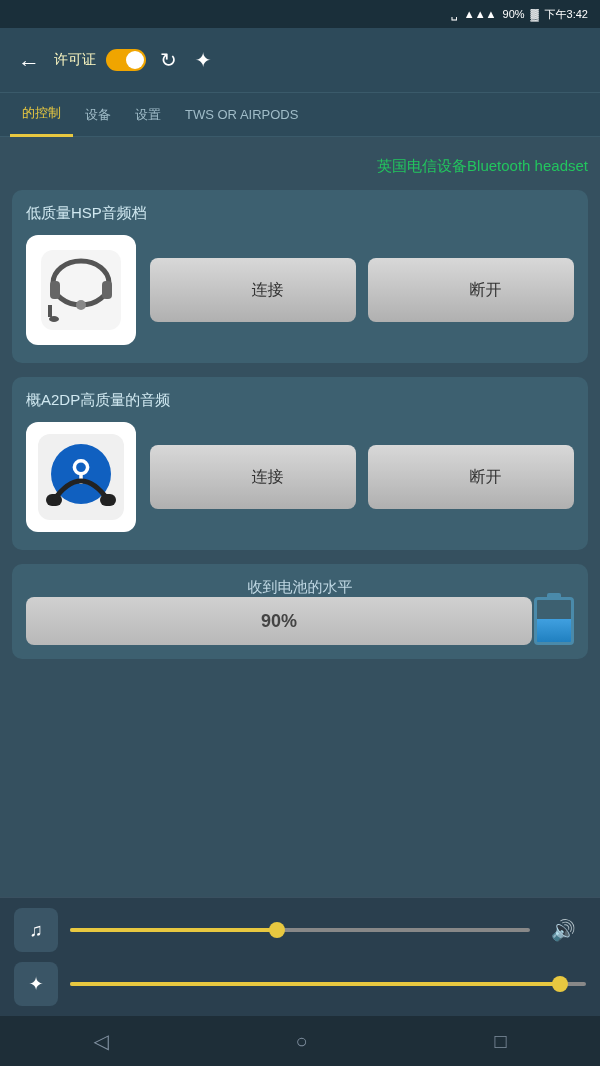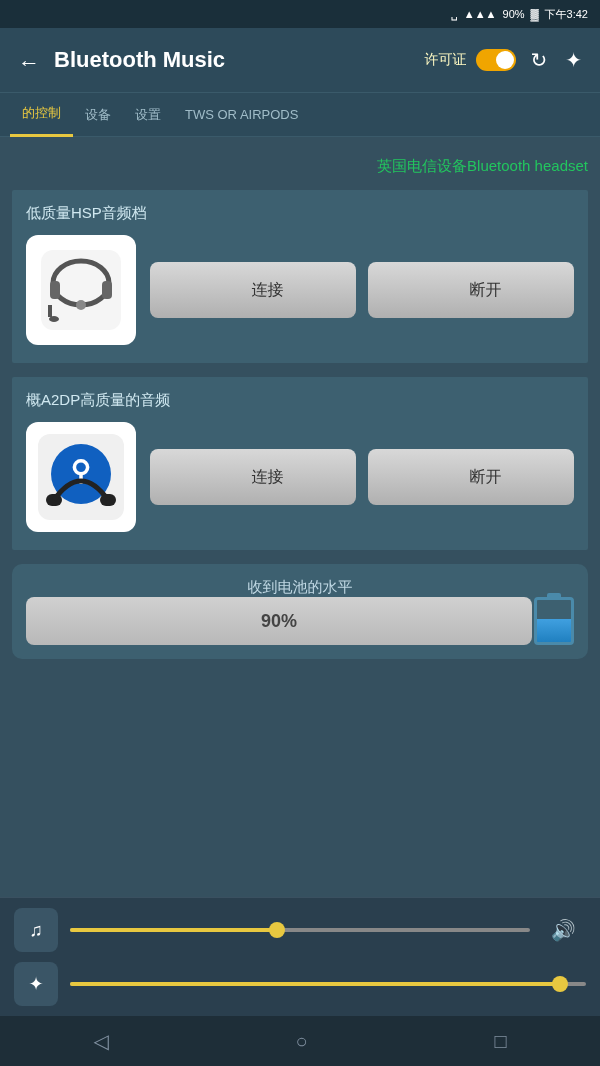--- a/index.html
+++ b/index.html
@@ -114,21 +114,21 @@
     .device-header {
       text-align: right;
       color: #22c55e;
       font-size: 15px;
       padding: 10px 0 14px;
     }
 
     
     .card {
       background: #3d6070;
-      border-radius: 2px;
+      border-radius: 10px;
       padding: 14px 14px 18px;
       margin-bottom: 14px;
     }
     .card-title {
       color: #d0e8f0;
       font-size: 15px;
       margin-bottom: 12px;
     }
     .card-content {
       display: flex;
@@ -151,21 +151,21 @@
       gap: 12px;
       flex: 1;
     }
     .action-btn {
       flex: 1;
       background: linear-gradient(to bottom, #d8d8d8, #b0b0b0);
       border: none;
       border-radius: 8px;
       color: #333;
       font-size: 16px;
-      height: 56px;
+      height: 64px;
       cursor: pointer;
       font-family: Arial, sans-serif;
       padding-left: 29px;
     }
 
     
     .battery-section {
       background: #3d6070;
       border-radius: 10px;
       padding: 14px;
@@ -313,21 +313,20 @@
 <div class="status-bar">
   <span>␣</span>
   <span>▲▲▲</span>
   <span>90%</span>
   <span>▓</span>
   <span>下午3:42</span>
 </div>
 
 <div class="header">
   <span class="back-btn">←</span>
-  <span class="header-title">Bluetooth Music</span>
   <span class="license-label">许可证</span>
   <div class="toggle-switch"></div>
   <span class="refresh-btn">↻</span>
   <span class="bluetooth-btn">✦</span>
 </div>
 
 <div class="tabs">
   <div class="tab active">
     <span>的控制</span>
   </div>

